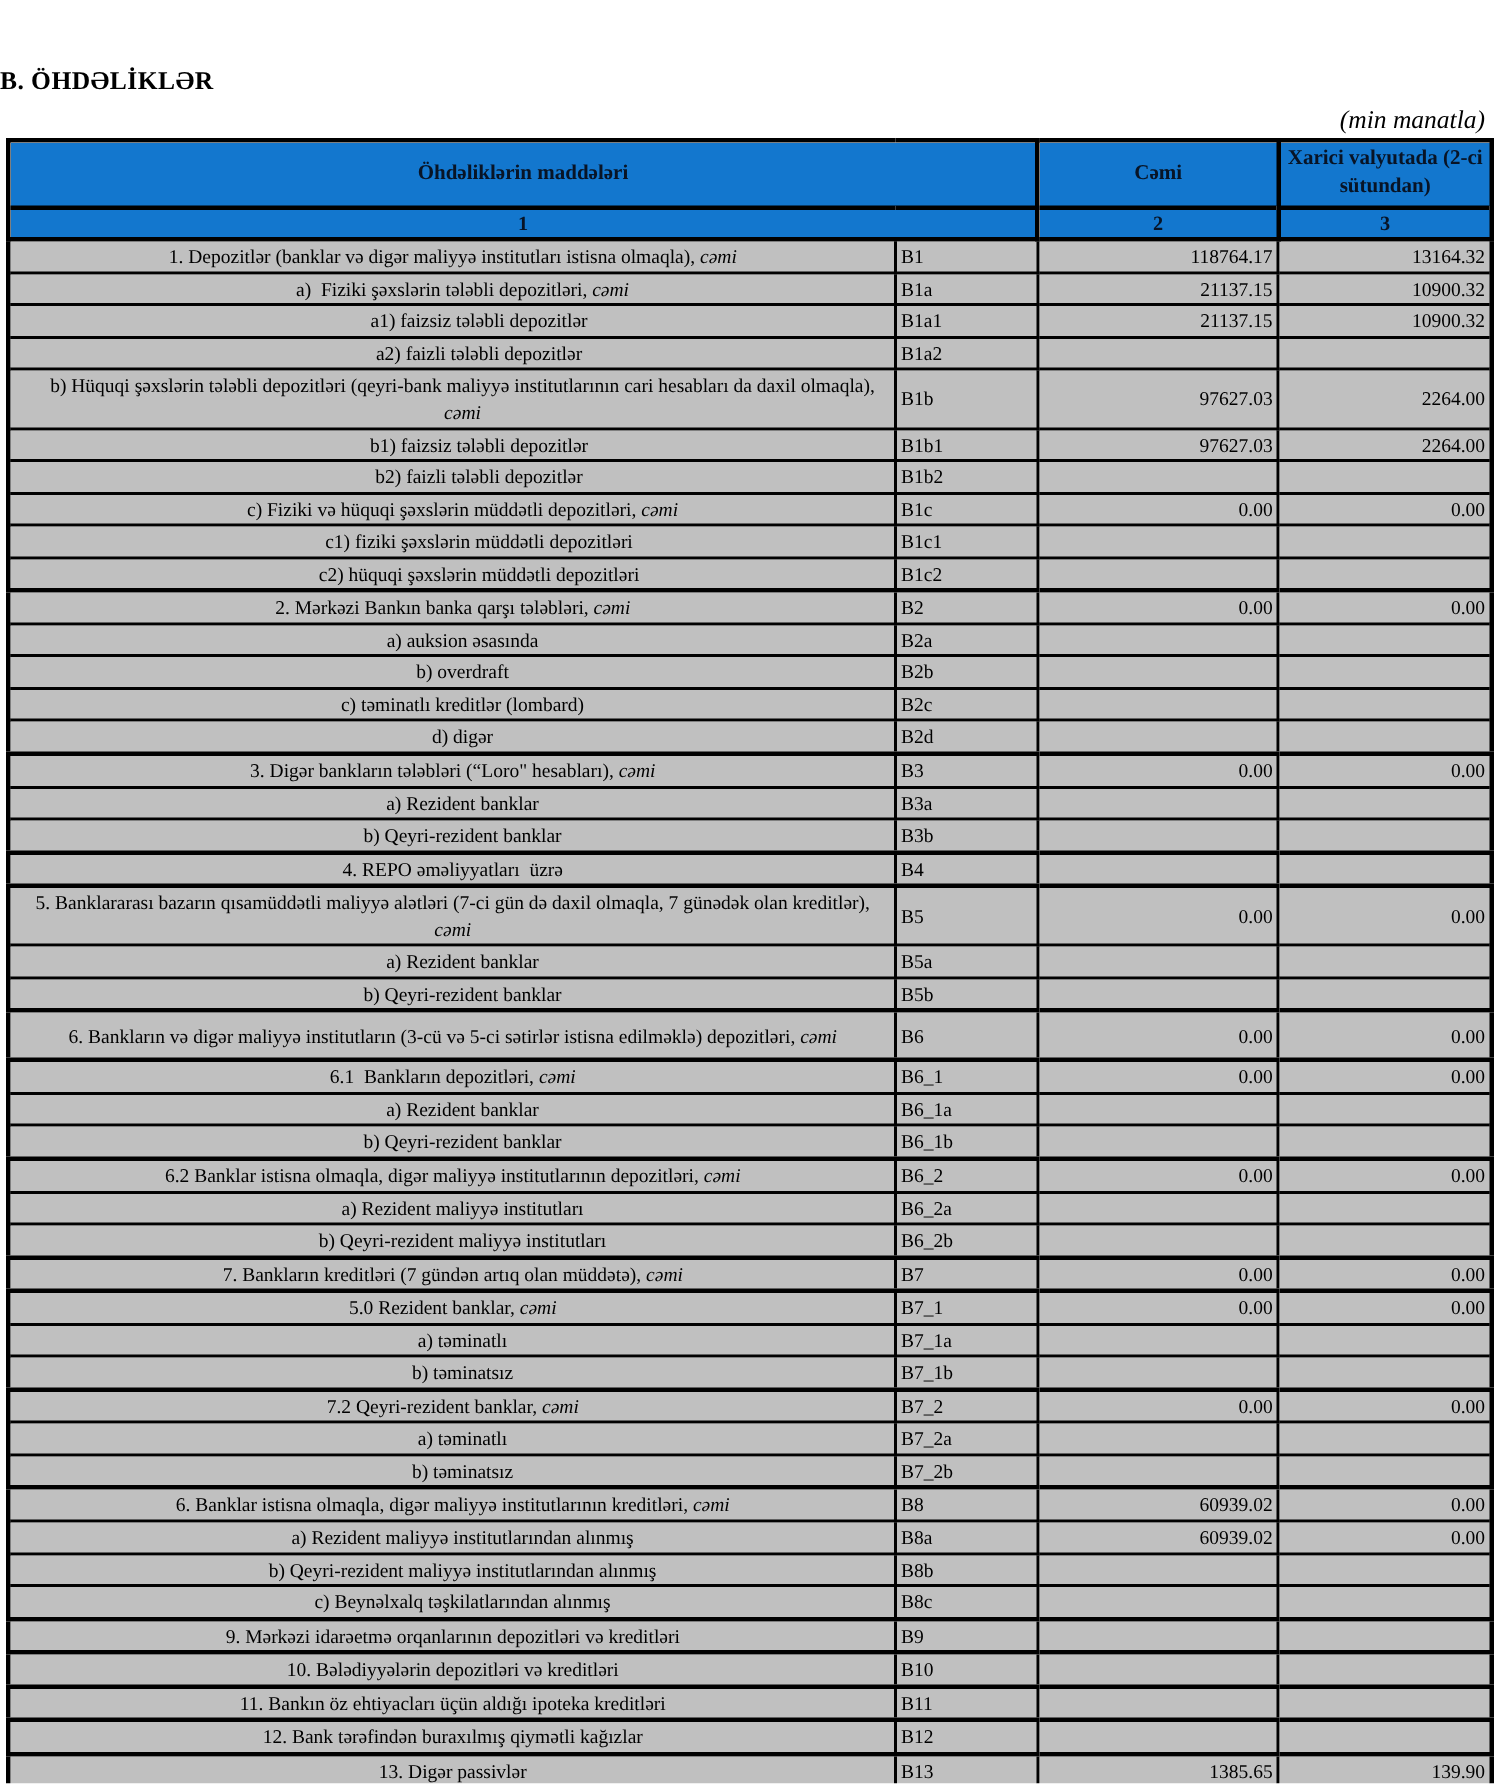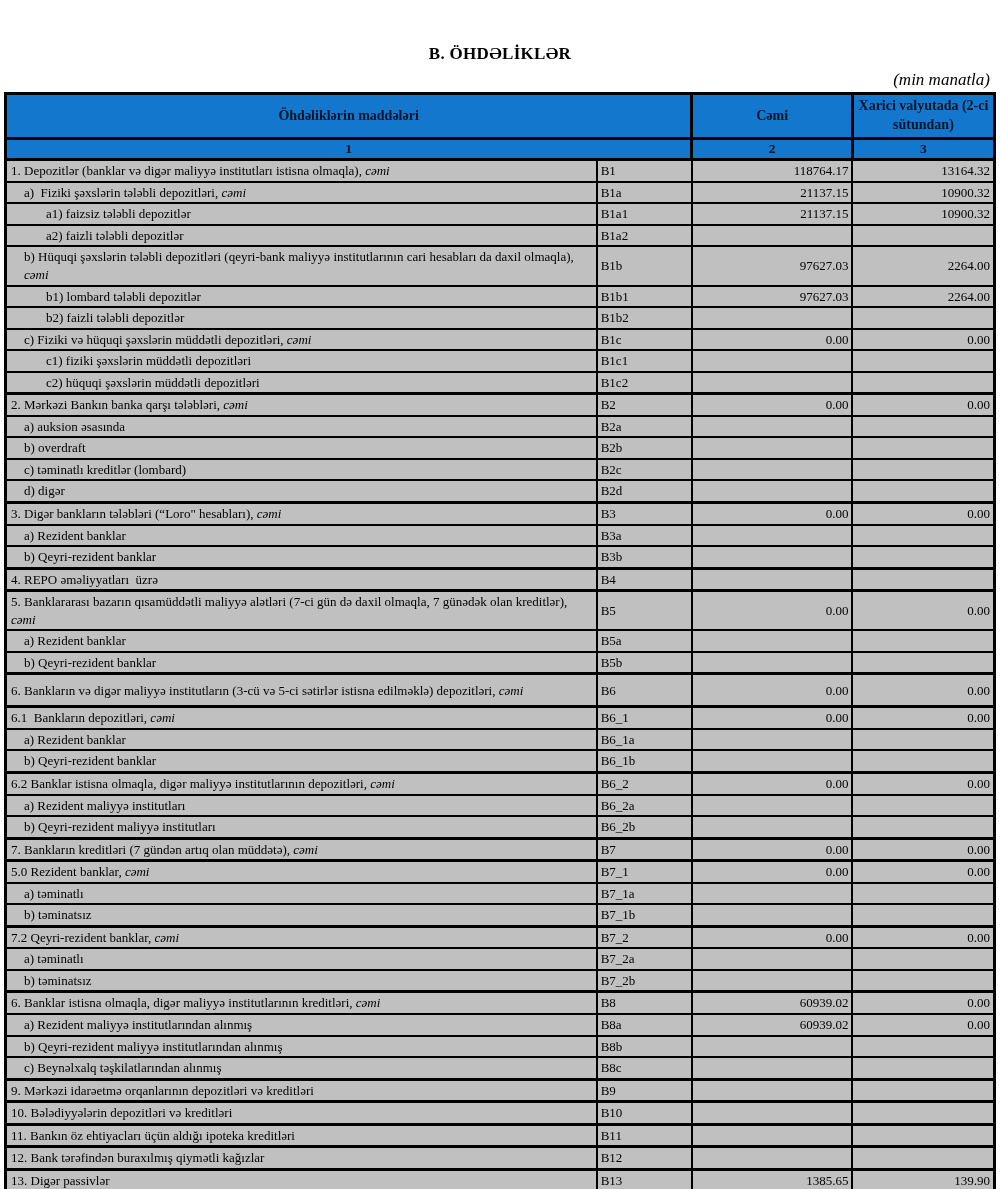--- a/index.html
+++ b/index.html
@@ -14,21 +14,21 @@
   }
   .page {
     position: relative;
     width: 1000px;
     height: 1189px;
     background: #ffffff;
     overflow: hidden;
   }
   .doc-title {
     margin-top: 44px;
-    text-align: center;
+    text-align: left;
     font-size: 17px;
     font-weight: bold;
     letter-spacing: 0.3px;
   }
   .unit-note {
     margin: 6px 10px 2px 0;
     text-align: right;
     font-style: italic;
     font-size: 17px;
   }
@@ -64,21 +64,21 @@
   }
   table.liab thead tr.hdr-main th { height: 40px; }
   table.liab thead tr.hdr-nums th { height: 15px; font-size: 13.5px; padding: 0 3px; }
   table.liab thead tr.hdr-nums th { border-bottom-width: 3px; }
   table.liab thead tr.hdr-main th { border-bottom-width: 2px; }
 
   table.liab tbody tr { height: 21px; }
   table.liab tbody tr.h2 { height: 22px; }
   table.liab tbody tr.h1 { height: 33px; font-family: Liberation Serif, serif; }
 
-  td.label { text-align: left; }
+  td.label { text-align: center; }
   tr.lv1 td.label { padding-left: 4px; }
   tr.lv2 td.label { padding-left: 17px; }
   tr.lv3 td.label { padding-left: 39px; }
   tr.lv1 td { border-top-width: 3px; }
 
   td.code { text-align: left; }
   td.num  { text-align: right; padding-right: 3px; }
 
   tr.bold td.label, tr.bold td.num { font-weight: bold; }
   td.label i { font-style: italic; }
@@ -136,21 +136,21 @@
           <td class="num"></td>
           <td class="num"></td>
         </tr>
         <tr class="lv2 h2">
           <td class="label"><span>b) Hüquqi şəxslərin tələbli depozitləri (qeyri-bank maliyyə institutlarının cari hesabları da daxil olmaqla), </span><i>cəmi</i></td>
           <td class="code">B1b</td>
           <td class="num">97627.03</td>
           <td class="num">2264.00</td>
         </tr>
         <tr class="lv3">
-          <td class="label"><span>b1) lombard tələbli depozitlər</span></td>
+          <td class="label"><span>b1) faizsiz tələbli depozitlər</span></td>
           <td class="code">B1b1</td>
           <td class="num">97627.03</td>
           <td class="num">2264.00</td>
         </tr>
         <tr class="lv3">
           <td class="label"><span>b2) faizli tələbli depozitlər</span></td>
           <td class="code">B1b2</td>
           <td class="num"></td>
           <td class="num"></td>
         </tr>

